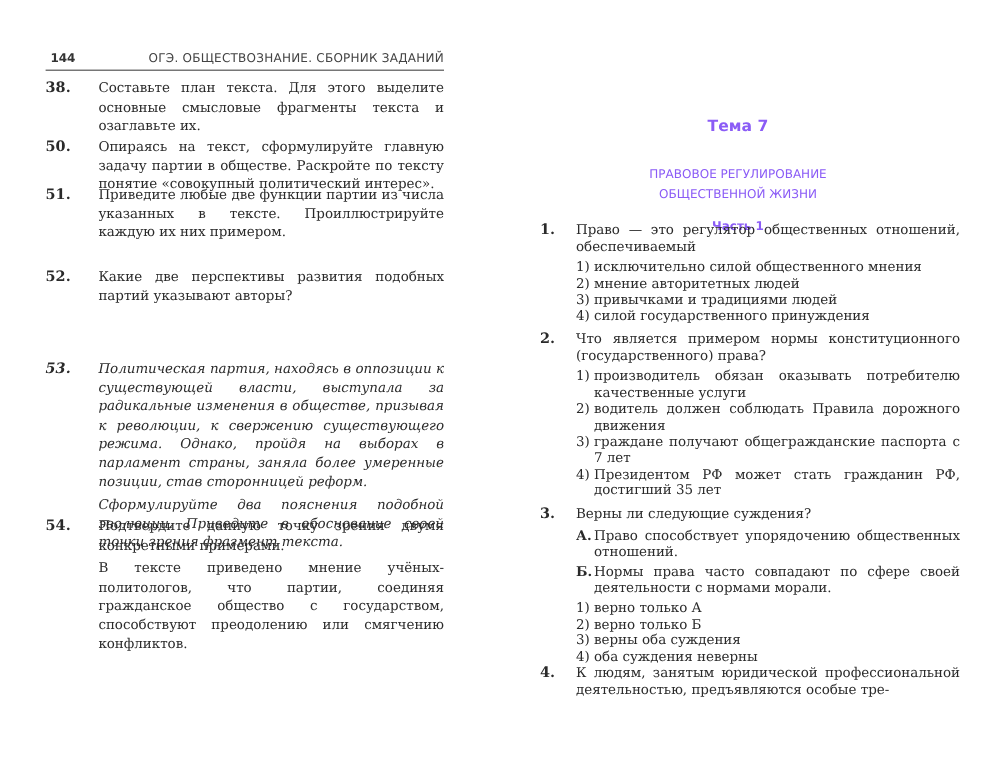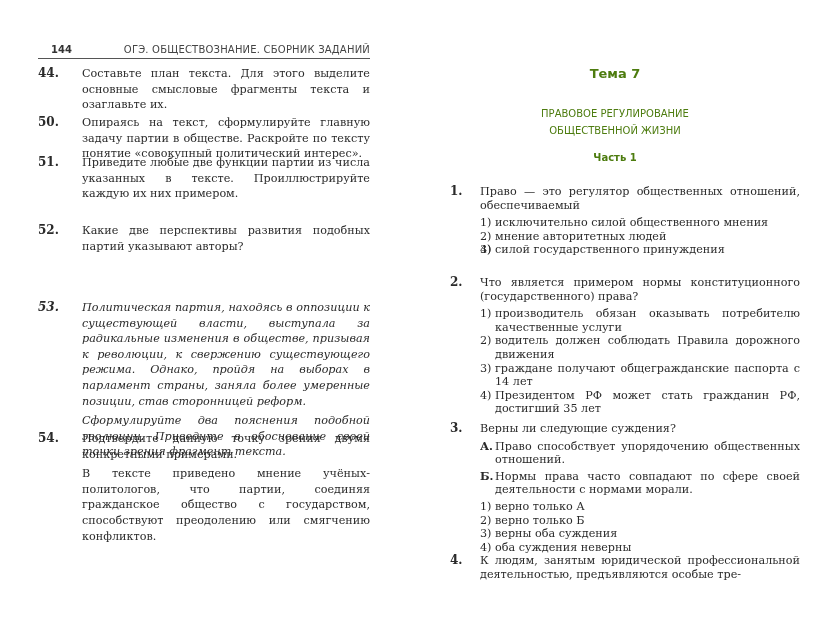--- a/index.html
+++ b/index.html
@@ -11,29 +11,29 @@
     }
     .page { position: absolute; top: 0; height: 636px; }
     .page-left { left: 0; width: 410px; }
     .page-right { left: 410px; width: 410px; }
 
     .running-head {
       position: absolute; left: 38px; top: 44px; width: 332px;
       height: 14px; border-bottom: 1px solid #555;
       font-family: "DejaVu Sans", sans-serif; font-size: 10px; color: #333;
     }
-    .running-head .pageno { position: absolute; left: 13px; top: 0; font-weight: bold; }
+    .running-head .pageno { position: absolute; left: 4px; top: 0; font-weight: bold; }
     .running-head .book-title { position: absolute; right: 0; top: 0; letter-spacing: 0.2px; color: #444; }
 
     .tasks { position: absolute; left: 38px; width: 332px; }
     .task { position: relative; padding-left: 44px; font-size: 11.2px; line-height: 15.6px; text-align: justify; }
     .task .num { position: absolute; left: 0; top: 0; font-weight: bold; font-size: 12px; }
     .task p { margin: 0 0 4px 0; }
 
-    .theme { position: absolute; left: 0; width: 410px; text-align: center; font-family: "DejaVu Sans", sans-serif; color: #4d7c0f; }
+    .theme { position: absolute; left: 0; width: 410px; text-align: center; font-family: "DejaVu Sans", sans-serif; color: #8b5cf6; margin-top: 32px; }
     .theme-label { top: 66px; font-size: 13px; font-weight: bold; }
     .theme-title { top: 105px; font-size: 10px; font-weight: normal; line-height: 17px; }
     .part-label { top: 152px; font-size: 10px; font-weight: bold; }
 
     .q-tasks { position: absolute; left: 40px; width: 350px; }
     .q { position: relative; padding-left: 30px; font-size: 11.2px; line-height: 13.6px; }
     .q .num { position: absolute; left: 0; top: 0; font-weight: bold; font-size: 12px; }
     .q .stem { margin: 4px 0 4px 0; text-align: justify; }
     .q .opt { position: relative; padding-left: 15px; margin-bottom: 0; text-align: justify; }
     .q .opt .onum { position: absolute; left: 0; top: 0; }
@@ -45,21 +45,21 @@
 <body>
 
 <div class="page page-left">
   <div class="running-head">
     <span class="pageno">144</span>
     <span class="book-title">ОГЭ. ОБЩЕСТВОЗНАНИЕ. СБОРНИК ЗАДАНИЙ</span>
   </div>
 
   <div class="tasks" style="top:66px;">
     <div class="task">
-      <span class="num">44.</span>
+      <span class="num">38.</span>
       <p>Составьте план текста. Для этого выделите основные смысловые фрагменты текста и озаглавьте их.</p>
     </div>
   </div>
 
   <div class="tasks" style="top:115px;">
     <div class="task">
       <span class="num">50.</span>
       <p>Опираясь на текст, сформулируйте главную задачу партии в обществе. Раскройте по тексту понятие «совокупный политический интерес».</p>
     </div>
   </div>
@@ -103,34 +103,34 @@
   </div>
   <div class="theme part-label">Часть 1</div>
 
   <div class="q-tasks" style="top:181px;">
     <div class="q">
       <span class="num">1.</span>
       <div class="stem">Право — это регулятор общественных отношений, обеспечиваемый</div>
       <div class="opts">
         <div class="opt"><span class="onum">1)</span><span>исключительно силой общественного мнения</span></div>
         <div class="opt"><span class="onum">2)</span><span>мнение авторитетных людей</span></div>
-        <div class="opt"><span class="onum">3)</span></div>
+        <div class="opt"><span class="onum">3)</span><span>привычками и традициями людей</span></div>
         <div class="opt"><span class="onum">4)</span><span>силой государственного принуждения</span></div>
       </div>
     </div>
   </div>
 
   <div class="q-tasks" style="top:272px;">
     <div class="q">
       <span class="num">2.</span>
       <div class="stem">Что является примером нормы конституционного (государственного) права?</div>
       <div class="opts">
         <div class="opt"><span class="onum">1)</span><span>производитель обязан оказывать потребителю качественные услуги</span></div>
         <div class="opt"><span class="onum">2)</span><span>водитель должен соблюдать Правила дорожного движения</span></div>
-        <div class="opt"><span class="onum">3)</span><span>граждане получают общегражданские паспорта с 14 лет</span></div>
+        <div class="opt"><span class="onum">3)</span><span>граждане получают общегражданские паспорта с 7 лет</span></div>
         <div class="opt"><span class="onum">4)</span><span>Президентом РФ может стать гражданин РФ, достигший 35 лет</span></div>
       </div>
     </div>
   </div>
 
   <div class="q-tasks" style="top:418px;">
     <div class="q">
       <span class="num">3.</span>
       <div class="stem">Верны ли следующие суждения?</div>
       <div class="judg"><span class="jl">А.</span><span>Право способствует упорядочению общественных отношений.</span></div>

